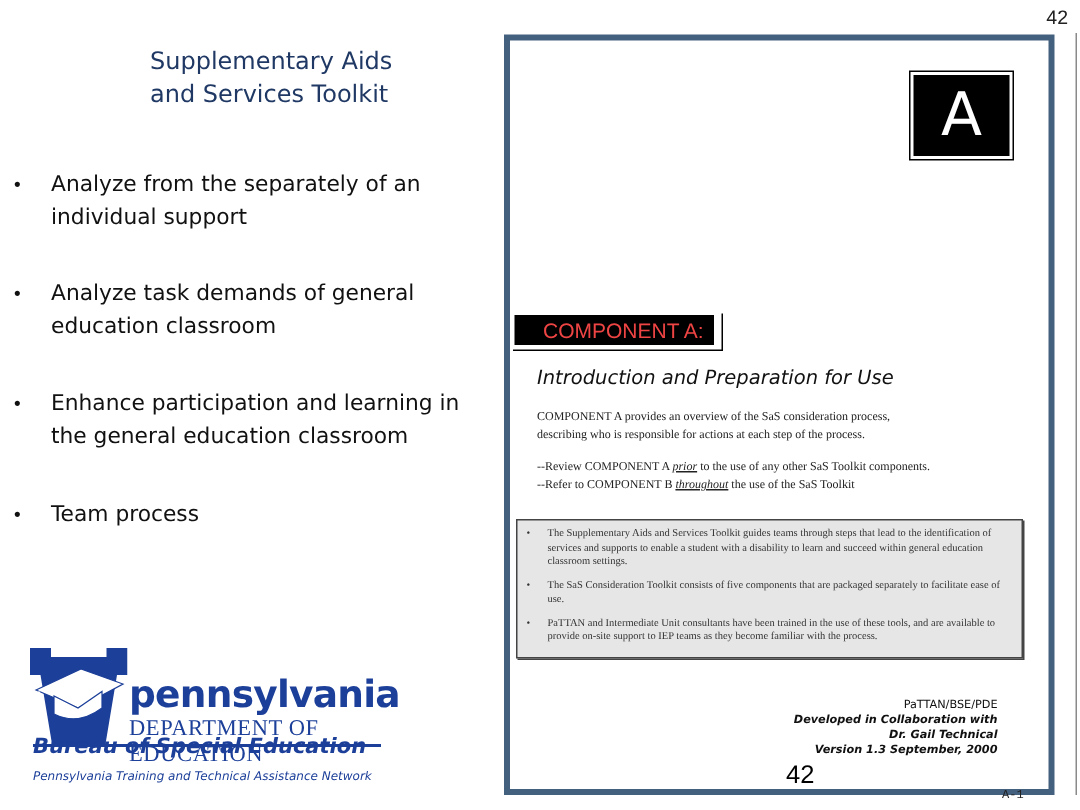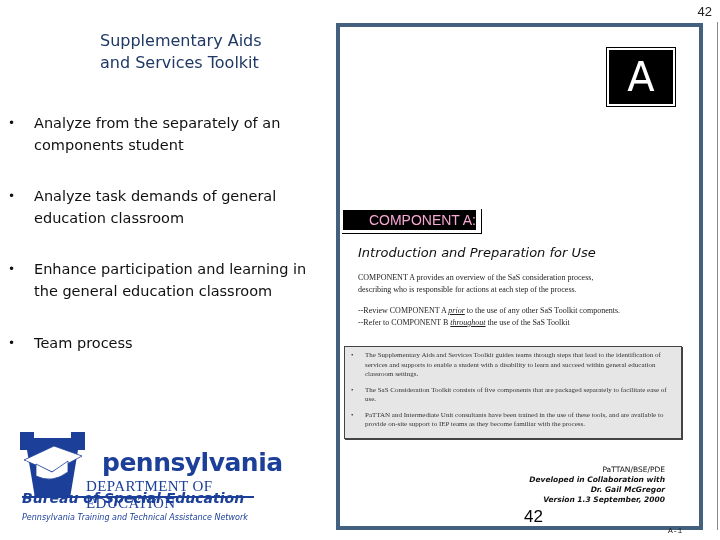--- a/index.html
+++ b/index.html
@@ -16,41 +16,41 @@
   .bullet .dot { width: 26px; text-align: left; padding-left: 0px; font-size: 12px; }
   .bullet .txt { width: 285px; }
 
   
   .doc { position: absolute; left: 336px; top: 23px; width: 367px; height: 507px; border: 4px solid #44607f; background: #fff; }
   .badge-outer { position: absolute; left: 266px; top: 20px; width: 70px; height: 60px; border: 1px solid #000; padding: 2px; background: #fff; }
   .badge-inner { width: 100%; height: 100%; background: #000; color: #fff; font-size: 40px; text-align: center; line-height: 54px; font-family: "DejaVu Sans", sans-serif; }
 
   .doc-title { position: absolute; left: 18px; top: 118px; font-size: 14.5px; font-weight: bold; font-style: italic; line-height: 18px; font-family: "DejaVu Sans", sans-serif; color: #111; }
   .component-label-wrap { position: absolute; left: 2px; top: 182px; width: 140px; height: 25px; border-bottom: 1px solid #000; border-right: 1px solid #000; padding: 1px; }
-  .component-label { background: #000; color: #f9a8d4; font-size: 14px; line-height: 20px; padding-left: 3px; width: 133px; height: 20px; font-family: "Liberation Sans", sans-serif; text-align: right; }
+  .component-label { background: #000; color: #ef4444; font-size: 14px; line-height: 20px; padding-left: 19px; width: 133px; height: 20px; font-family: "Liberation Sans", sans-serif; }
 
   .intro-heading { position: absolute; left: 18px; top: 218px; font-size: 13px; font-style: italic; font-family: "DejaVu Sans", sans-serif; color: #111; }
   .intro-para { position: absolute; left: 18px; top: 245px; width: 340px; font-size: 8px; line-height: 12px; font-family: "Liberation Serif", serif; color: #222; }
   .intro-notes { position: absolute; left: 18px; top: 278px; width: 345px; font-size: 8px; line-height: 12px; font-family: "Liberation Serif", serif; color: #222; }
   .intro-notes u { font-style: italic; }
 
   .gray-box { position: absolute; left: 4px; top: 319px; width: 338px; height: 93px; background: #e6e6e6; border: 1px solid #444; box-shadow: 1px 1px 0 #444; padding: 4px 6px; }
   .gray-item { display: flex; font-size: 7px; line-height: 9.5px; font-family: "Liberation Serif", serif; color: #333; margin-bottom: 6px; }
   .gray-item .dot { width: 14px; flex: none; }
 
   .credits { position: absolute; right: 34px; top: 438px; text-align: right; font-size: 7.5px; line-height: 10px; font-family: "DejaVu Sans", sans-serif; color: #111; }
   .credits .c0 { font-style: normal; }
   .credits .ci { font-style: italic; font-weight: bold; }
   .doc-page-number { position: absolute; left: 184px; top: 480px; font-size: 17px; font-family: "Liberation Sans", sans-serif; color: #000; }
   .doc-page-code { position: absolute; left: 328px; top: 486px; font-size: 8px; font-family: Liberation Mono, monospace; color: #222; margin-top: 13px; }
 
   
   .logo { position: absolute; left: 20px; top: 432px; width: 240px; height: 95px; }
   .keystone { position: absolute; left: 0; top: 0; width: 65px; height: 68px; }
-  .logo-word { position: absolute; left: 66px; top: 16px; color: #1c3f99; font-size: 25px; font-weight: bold; font-family: "DejaVu Sans", sans-serif; letter-spacing: -0.5px; margin-left: 16px; }
+  .logo-word { position: absolute; left: 66px; top: 16px; color: #1c3f99; font-size: 25px; font-weight: bold; font-family: "DejaVu Sans", sans-serif; letter-spacing: -0.5px; }
   .logo-dept { position: absolute; left: 66px; top: 46px; color: #1c3f99; font-size: 15px; font-family: Liberation Serif, serif; letter-spacing: 0.4px; }
   .logo-rule { position: absolute; left: 2px; top: 64px; width: 232px; height: 2px; background: #1c3f99; }
   .logo-bureau { position: absolute; left: 2px; top: 58px; color: #1c3f99; font-size: 14px; font-weight: bold; font-style: italic; font-family: "DejaVu Sans", sans-serif; }
   .logo-network { position: absolute; left: 2px; top: 81px; color: #1c3f99; font-size: 8px; font-style: italic; font-family: "DejaVu Sans", sans-serif; }
 </style>
 </head>
 <body>
 
 <div class="page-number-top">42</div>
 <div class="right-edge-line"></div>
@@ -58,21 +58,21 @@
 <div class="slide-title">
   <div>Supplementary Aids</div>
   <div>and Services Toolkit</div>
 </div>
 
 <div class="bullets">
   <div class="bullet" style="top:0px;">
     <span class="dot">•</span>
     <span class="txt">
       <span style="display:block">Analyze from the separately of an</span>
-      <span style="display:block">components student</span>
+      <span style="display:block">individual support</span>
     </span>
   </div>
   <div class="bullet" style="top:73px;">
     <span class="dot">•</span>
     <span class="txt">
       <span style="display:block">Analyze task demands of general</span>
       <span style="display:block">education classroom</span>
     </span>
   </div>
   <div class="bullet" style="top:146px;">
@@ -123,21 +123,21 @@
       </div>
     <div class="gray-item">
         <span class="dot">•</span>
         <span>PaTTAN and Intermediate Unit consultants have been trained in the use of these tools, and are available to provide on-site support to IEP teams as they become familiar with the process.</span>
       </div>
   </div>
 
   <div class="credits">
     <div class="c0">PaTTAN/BSE/PDE</div>
     <div class="ci">Developed in Collaboration with</div>
-    <div class="ci">Dr. Gail McGregor</div>
+    <div class="ci">Dr. Gail Technical</div>
     <div class="ci">Version 1.3 September, 2000</div>
   </div>
 
   <div class="doc-page-number">42</div>
   <div class="doc-page-code">A-1</div>
 </div>
 
 <div class="logo">
   <svg class="keystone" viewBox="0 0 65 68" width="65" height="68">
     <path d="M0,0 L14,0 L14,6 L51,6 L51,0 L65,0 L65,18 L58,18 L50,66 L15,66 L7,18 L0,18 Z" fill="#1c3f99"></path>

